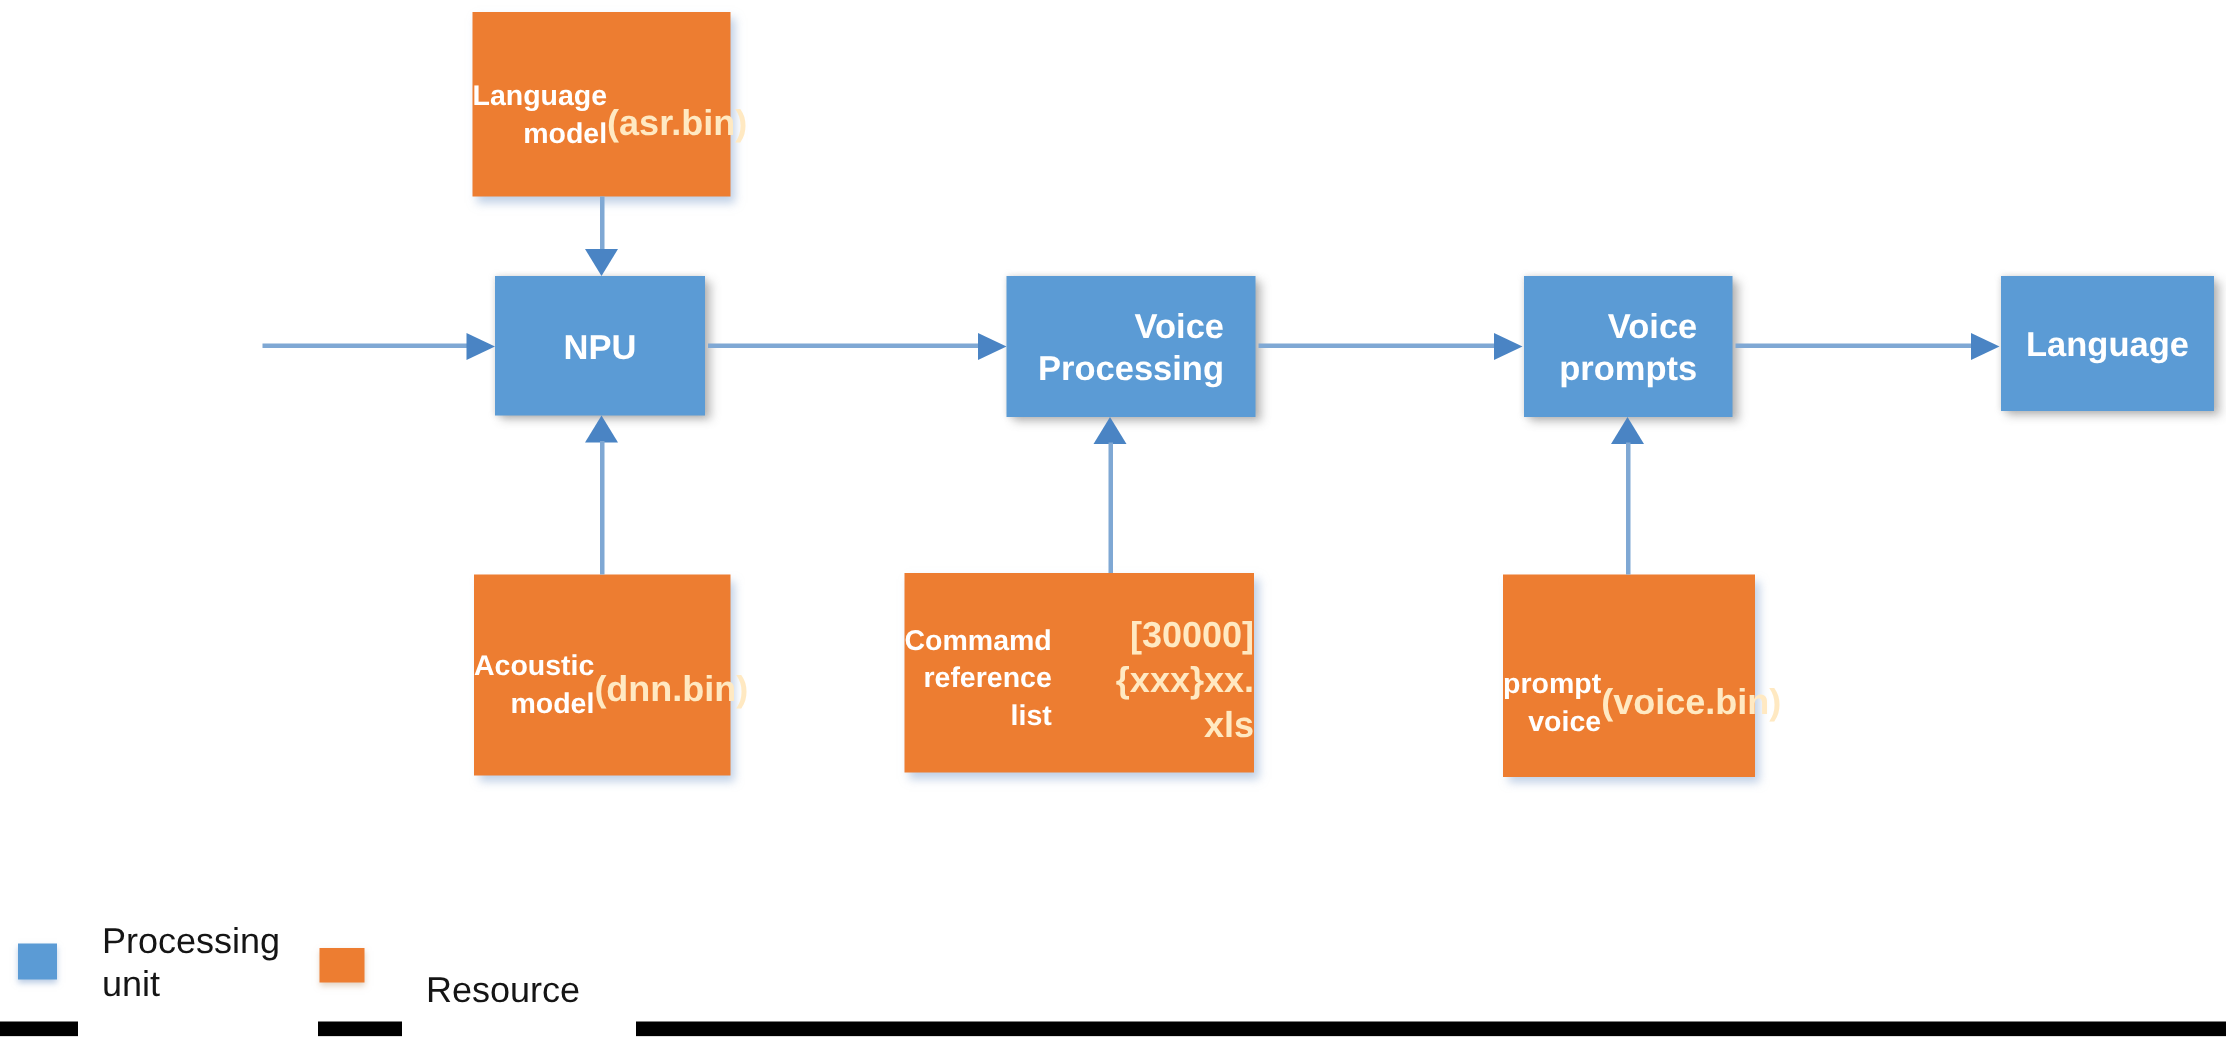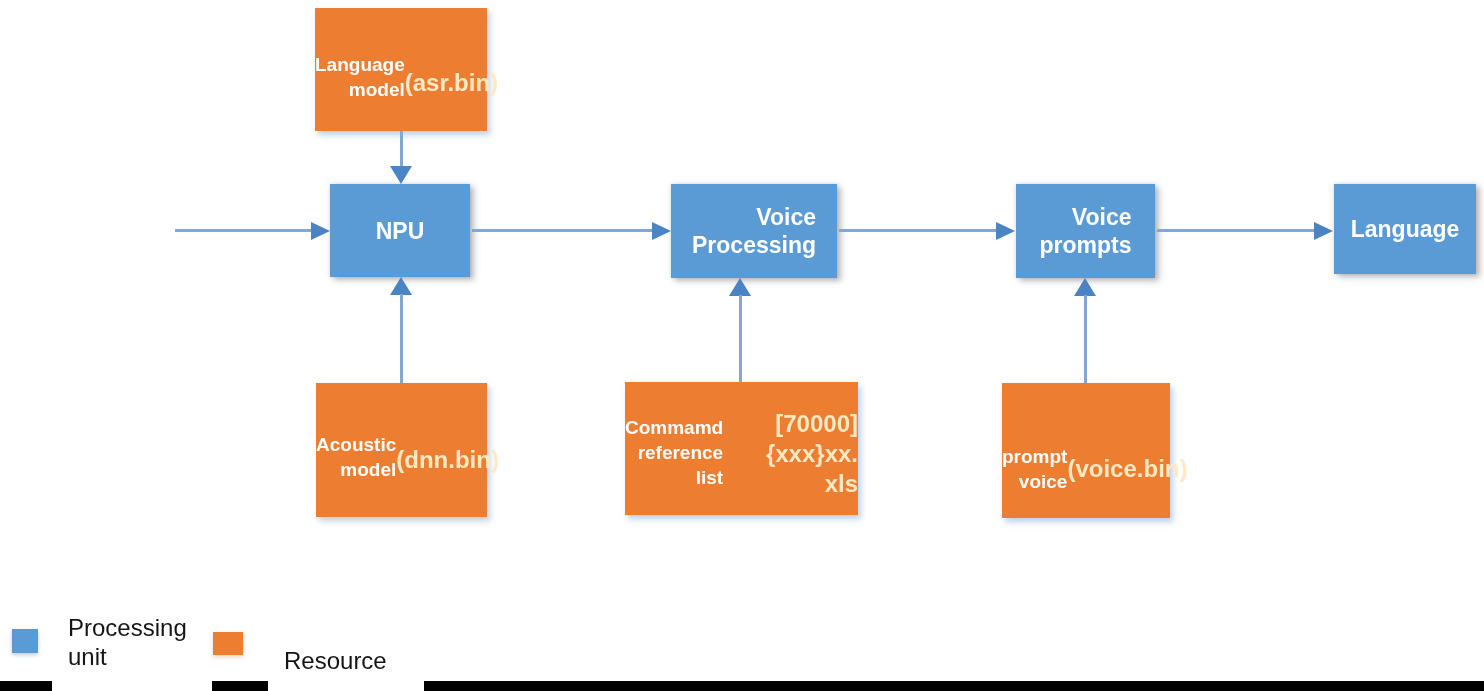--- a/index.html
+++ b/index.html
@@ -109,24 +109,24 @@
     <div class="node blue" style="left:1334px; top:184px; width:142px; height:90px;">
       <div class="pre">Language</div>
     </div>
 
     <div class="node orange" style="left:316px; top:383px; width:171px; height:134px; padding-top:14px;">
       <div class="node-title pre">Acoustic
 model</div>
       <div class="node-file pre" style="margin-top:5px;">(dnn.bin)</div>
     </div>
 
-    <div class="node orange" style="left:625px; top:382px; width:233px; height:133px; padding-top:8px;">
+    <div class="node orange" style="left:603px; top:382px; width:233px; height:133px; padding-top:8px;">
       <div class="node-title pre">Commamd
 reference list</div>
-      <div class="node-file pre" style="margin-top:2px;">[70000]{xxx}xx.
+      <div class="node-file pre" style="margin-top:2px;">[30000]{xxx}xx.
 xls</div>
     </div>
 
     <div class="node orange" style="left:1002px; top:383px; width:168px; height:135px; padding-top:36px;">
       <div class="node-title pre">prompt voice</div>
       <div class="node-file pre" style="">(voice.bin)</div>
     </div>
 
     <div>
       <div class="hline" style="left:175px; top:229px; width:139px;"></div>

